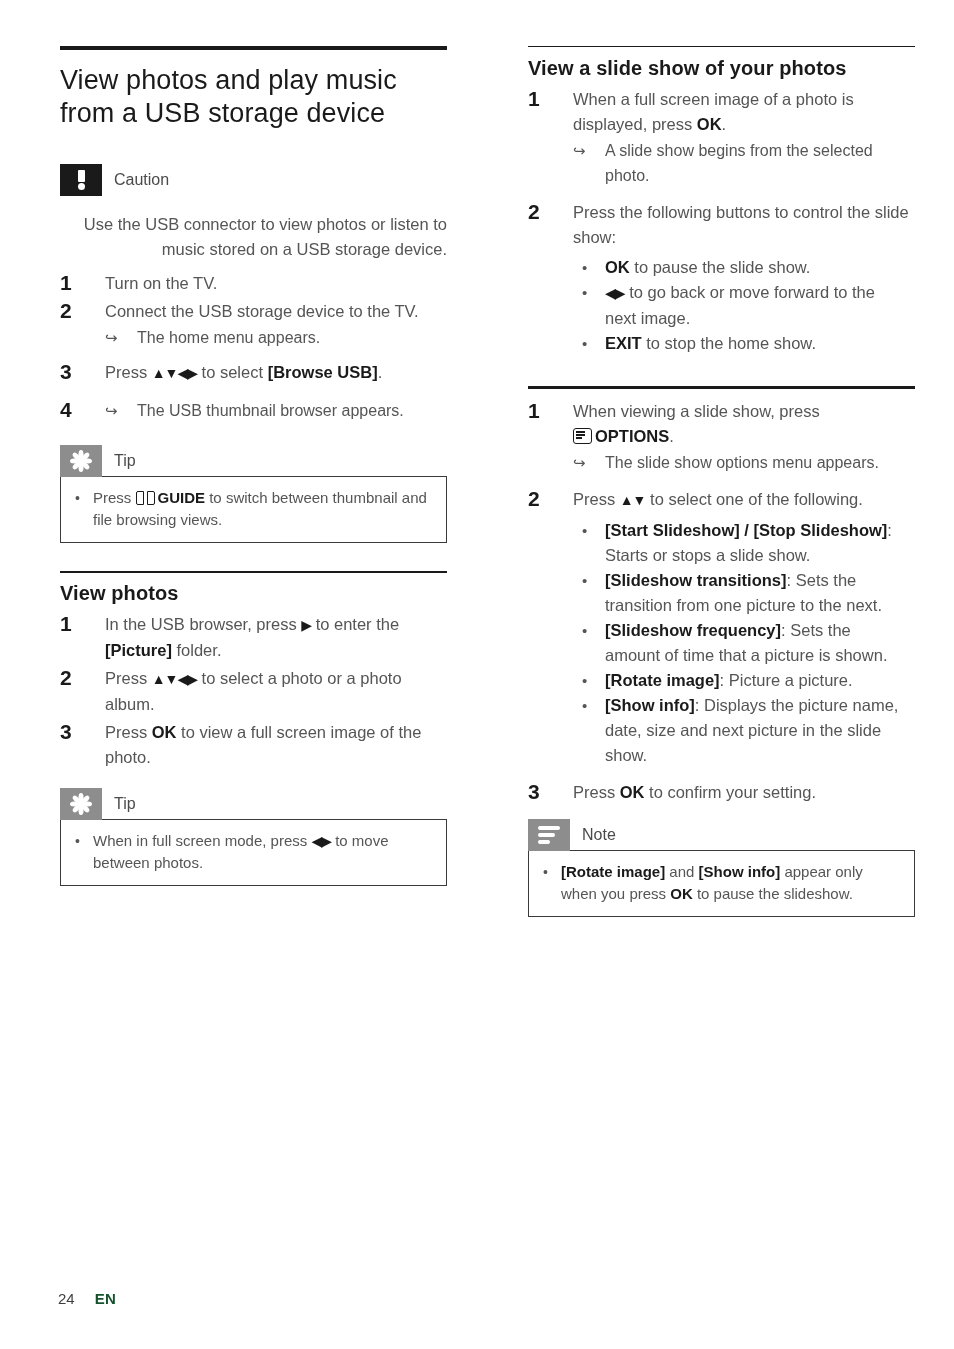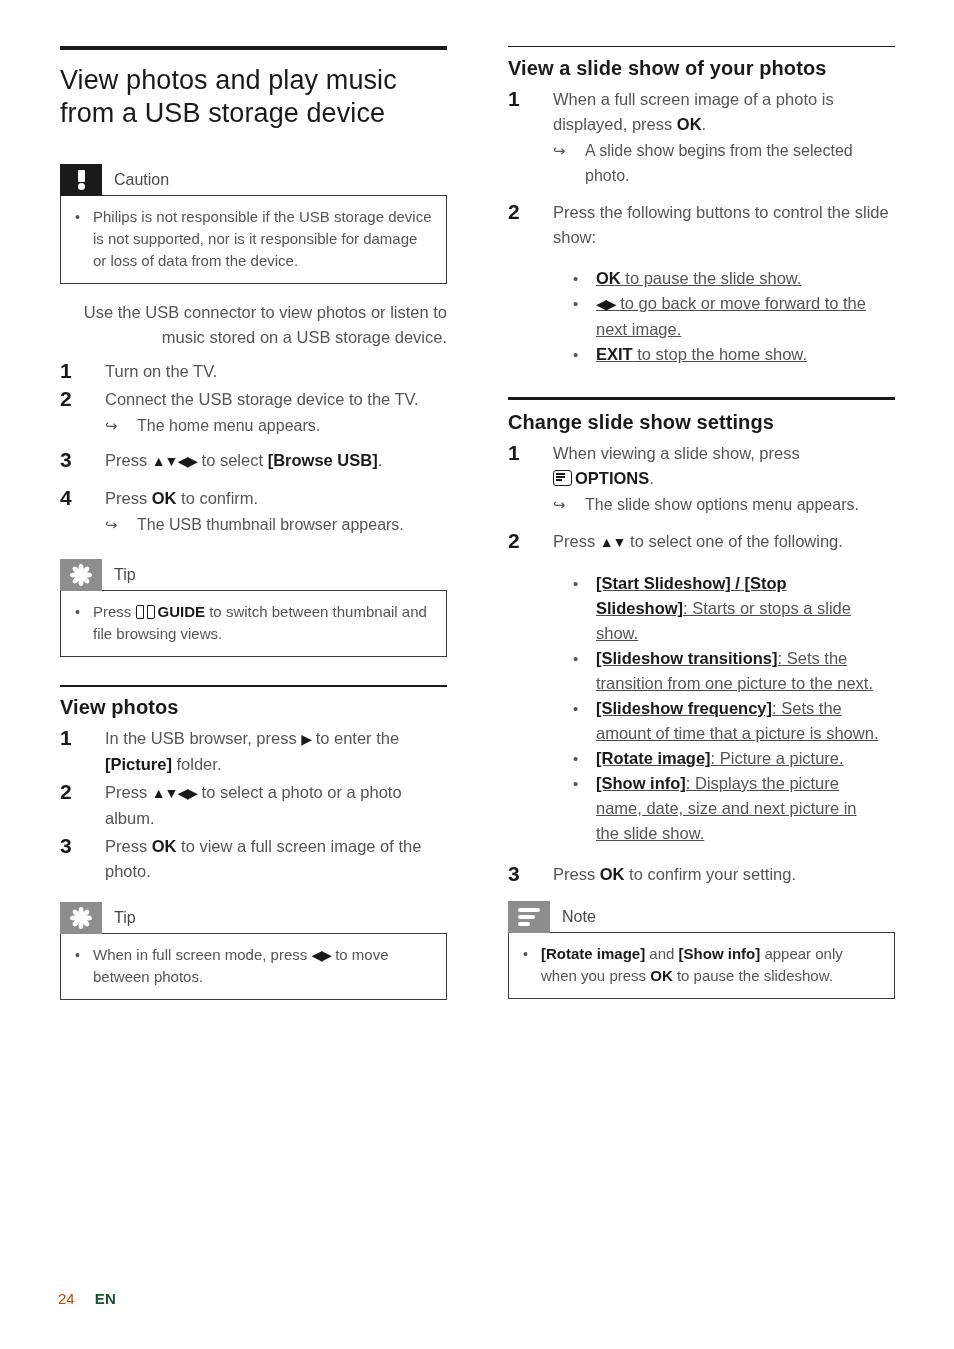--- a/index.html
+++ b/index.html
@@ -4,21 +4,21 @@
 <style>
   html,body{margin:0;padding:0;}
   body{
     width:954px;height:1349px;background:#ffffff;
     font-family:"Liberation Sans","DejaVu Sans",sans-serif;
     color:#4a4a4a;position:relative;overflow:hidden;
   }
   .page{position:absolute;inset:0;}
   .col{position:absolute;top:46px;width:387px;}
   .col-left{left:60px;}
-  .col-right{left:508px;}
+  .col-right{left:528px;}
 
   
   .rule-thick{height:4px;background:#1a1a1a;margin:0 0 14px 0;}
   .rule-med{height:3px;background:#1a1a1a;margin:0 0 10px 0;}
   .rule-thin{height:2px;background:#1a1a1a;margin:0 0 8px 0;}
   .rule-hair{height:1px;background:#1a1a1a;margin:0 0 9px 0;}
 
   
   h1.chapter{
     font-size:27px;line-height:33px;font-weight:400;color:#1a1a1a;
@@ -42,21 +42,21 @@
   
   .result{
     position:relative;padding-left:32px;margin-top:1px;
     font-size:16px;line-height:25px;color:#555555;
   }
   .result .arr{
     position:absolute;left:0;top:0;color:#555555;font-size:15px;
   }
 
   
-  .blist{margin:16px;padding:0;list-style:none;text-decoration:underline;}
+  .blist{margin:5px;padding:0;list-style:none;}
   .blist li{
     position:relative;padding-left:27px;
     font-size:16.5px;line-height:25px;color:#555555;margin-bottom:0;
   }
   .blist li:before{
     content:"\2022";position:absolute;left:4px;top:0;color:#555555;font-size:15px;
   }
 
   b,strong,.bold{font-weight:700;color:#1a1a1a;}
 
@@ -112,21 +112,21 @@
   }
   .ico-guide .pg{
     position:absolute;top:0;width:8px;height:14px;border:1.7px solid #1a1a1a;box-sizing:border-box;
   }
   .ico-guide .pg.l{left:0;border-radius:2px 0 0 2px;}
   .ico-guide .pg.r{right:0;border-radius:0 2px 2px 0;}
   .arrows{font-size:14px;letter-spacing:-1px;color:#1a1a1a;}
 
   
   .footer{position:absolute;left:58px;bottom:42px;font-size:15px;}
-  .footer .pg-num{color:#c2410c;margin-right:20px;}
+  .footer .pg-num{color:#404040;margin-right:20px;}
   .footer .lang{color:#14532d;font-weight:700;letter-spacing:0.4px;}
 </style>
 </head>
 <body>
 
 <div class="page">
 
   <div class="col col-left">
 
     <div class="rule-thick"></div>
@@ -135,25 +135,20 @@
     <div class="callout">
       <div class="callout-head">
         <div class="callout-icon caution">
           <div class="excl">
               <div class="bar"></div>
               <div class="dot"></div>
             </div>
         </div>
         <div class="callout-title">Caution</div>
       </div>
-      <div class="callout-body">
-        <ul>
-          <li>Philips is not responsible if the USB storage device is not supported, nor is it responsible for damage or loss of data from the device.</li>
-        </ul>
-      </div>
     </div>
 
     <div class="step-body" style="margin-bottom:9px;text-align:right;">Use the USB connector to view photos or listen to music stored on a USB storage device.</div>
 
     <ul class="steps">
 
       <li class="step">
         <span class="step-num">1</span>
         <div class="step-body"><span>Turn on the TV.</span></div>
       </li>
@@ -169,23 +164,20 @@
 
       <li class="step step-gap" style="margin-top:10px;">
         <span class="step-num">3</span>
         <div class="step-body">
           <span>Press </span><span class="arrows">▲▼◀▶</span><span> to select </span><b>[Browse USB]</b><span>.</span>
         </div>
       </li>
 
       <li class="step">
         <span class="step-num">4</span>
-        <div class="step-body">
-          <span>Press </span><b>OK</b><span> to confirm.</span>
-        </div>
         <div class="result">
           <span class="arr">↪</span>
           <span>The USB thumbnail browser appears.</span>
         </div>
       </li>
     </ul>
 
     <div class="callout" style="margin-top:22px;">
       <div class="callout-head">
         <div class="callout-icon tip">
@@ -293,21 +285,20 @@
         <ul class="blist">
           <li><b>OK</b><span> to pause the slide show.</span></li>
           <li><span class="arrows">◀▶</span><span> to go back or move forward to the next image.</span></li>
           <li><b>EXIT</b><span> to stop the home show.</span></li>
         </ul>
       </li>
     </ul>
 
     <div style="margin-top:30px;">
       <div class="rule-med"></div>
-      <h2 class="section">Change slide show settings</h2>
 
       <ul class="steps">
         <li class="step">
           <span class="step-num">1</span>
           <div class="step-body">
             <span>When viewing a slide show, press</span><br>
             <span class="ico-options"><i></i><i></i><i></i></span><b>OPTIONS</b><span>.</span>
           </div>
           <div class="result">
             <span class="arr">↪</span>

